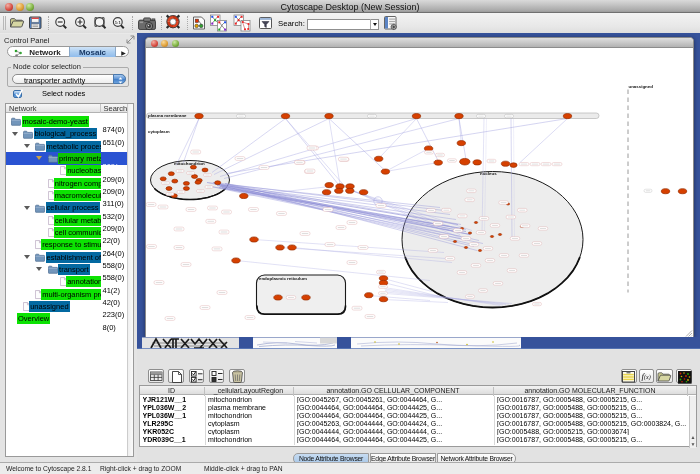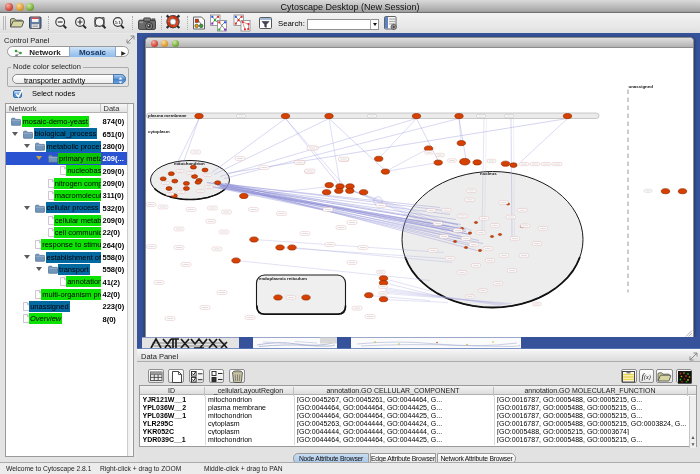--- a/index.html
+++ b/index.html
@@ -39,21 +39,21 @@
 #dtabs { position:absolute; left:0; top:102.5px; width:563px; height:13px; }
 .dtab { position:absolute; top:1px; height:11px; border:1px solid #9a9a9a; font-size:6.8px; letter-spacing:-0.26px; color:#111; text-align:center; white-space:nowrap; overflow:hidden; background:linear-gradient(180deg,#fdfdfd,#e9e9e9); }
 .cptxt { position:absolute; font-size:7.5px; color:#222; }
 #cptabs { position:absolute; left:7px; top:12px; width:122px; height:11px; background:#fff; border:1px solid #999; border-radius:5.5px; font-size:8px; }
 #cptabs .seg { position:absolute; top:0; height:9px; text-align:center; white-space:nowrap; }
 #grpbox { position:absolute; left:7px; top:32.5px; width:122px; height:20px; border:1px solid #ababab; border-radius:2px; }
 #combo { position:absolute; left:12px; top:39.5px; width:114px; height:10.5px; background:linear-gradient(180deg,#ffffff,#ededed); border:1px solid #8d8d8d; border-radius:5px; font-size:7.5px; color:#000; }
 #tree { position:absolute; left:5px; top:68.5px; width:129px; height:354px; background:#fff; border:1px solid #9a9a9a; }
 .trow { position:absolute; left:0; width:120.5px; height:12.33px; font-size:7.5px; }
 .trow .lbl { position:absolute; top:0.6px; height:11px; line-height:11px; padding:0 1px; color:#000; white-space:nowrap; overflow:hidden; }
-.trow .cnt { position:absolute; left:96.5px; top:2px; color:#000;font-weight:bold; }
+.trow .cnt { position:absolute; left:96.5px; top:10px; color:#000; }
 .grn { background:#0ce202; }
 .red { background:#0369a1; }
 .arr { position:absolute; top:4px; width:0; height:0; border-left:3px solid transparent; border-right:3px solid transparent; border-top:4.4px solid #5a5a5a; }
 </style>
 </head>
 <body>
 <div id="titlebar" class="abs">
   <div class="tl" style="left:5px; background:radial-gradient(circle at 35% 30%,#f2b0a6,#d5483d 60%,#992c22);"></div>
   <div class="tl" style="left:15.5px; background:radial-gradient(circle at 35% 30%,#f9da9c,#de9d34 60%,#a36c1a);"></div>
   <div class="tl" style="left:26px; background:radial-gradient(circle at 35% 30%,#cdeaa4,#7aae3d 60%,#4a781d);"></div>
@@ -212,25 +212,25 @@
           <path d="M4.5 1.2 L6.4 3.4 L2.6 3.4 Z" fill="#fff"></path>
           <path d="M4.5 7.6 L6.4 5.4 L2.6 5.4 Z" fill="#fff"></path>
         </svg>
       </span>
     </div>
     <div class="abs" style="left:13px;top:55.4px;font-size:7.5px;color:#000;">
  <span style="position:absolute;left:0;top:0.5px;width:8.5px;height:8.5px;border-radius:2px;background:linear-gradient(180deg,#d5e6f7,#77abe1 45%,#4280cb 50%,#61a0dc);border:1px solid #3a6ea8;"></span>
  <svg style="position:absolute;left:0.5px;top:-1.5px;" width="12" height="12">
         <path d="M2 6 L4.4 8.6 L8.4 1.6" stroke="#fff" stroke-width="1.7" fill="none"></path>
       </svg>
- <span style="margin-left:19px;">Select nodes</span></div>
+ <span style="margin-left:29px;">Select nodes</span></div>
     <div id="tree">
       <div id="treehead" style="position:absolute;left:0;top:0;width:120.5px;height:9.5px;background:linear-gradient(180deg,#f7f7f7,#e3e3e3);border-bottom:1px solid #b2b2b2;font-size:7.5px;color:#333;">
         <span style="position:absolute;left:3px;top:0.5px;">Network</span>
-        <span style="position:absolute;left:97.5px;top:0.5px;">Data</span>
+        <span style="position:absolute;left:97.5px;top:0.5px;">Search</span>
         <span style="position:absolute;left:94px;top:0;width:1px;height:9.5px;background:#c5c5c5;"></span>
       </div>
       <div class="trow" style="top:11.90px;">
         <svg class="abs" style="left:5px;top:2px;" width="10" height="9">
           <path d="M0.5 7.8 L0.5 2.2 Q0.5 1.2 1.5 1.2 L3.6 1.2 L4.6 2.4 L9 2.4 Q9.5 2.4 9.5 3 L9.5 7.8 Q9.5 8.3 9 8.3 L1 8.3 Q0.5 8.3 0.5 7.8 Z" fill="#7396bb" stroke="#4a6b90" stroke-width="0.7"></path>
           <path d="M0.5 3.4 L9.5 3.4" stroke="#9ab4cf" stroke-width="0.8"></path>
         </svg>
         <span class="lbl grn" style="left:15.5px;max-width:79.5px;">mosaic-demo-yeast</span>
         <span class="cnt">874(0)</span>
       </div>
@@ -359,21 +359,21 @@
           <path d="M5 0.5 L5 3 L7.5 3" fill="none" stroke="#b9a8c0" stroke-width="0.8"></path>
         </svg>
         <span class="lbl red" style="left:23.2px;max-width:71.8px;">unassigned</span>
         <span class="cnt">223(0)</span>
       </div>
       <div class="trow" style="top:209.18px;">
         <svg class="abs" style="left:17px;top:1.5px;" width="8" height="10" viewBox="0 0 9 11">
           <path d="M0.5 0.5 L5 0.5 L7.5 3 L7.5 9.5 L0.5 9.5 Z" fill="#fdfdfd" stroke="#b9a8c0" stroke-width="0.8"></path>
           <path d="M5 0.5 L5 3 L7.5 3" fill="none" stroke="#b9a8c0" stroke-width="0.8"></path>
         </svg>
-        <span class="lbl grn" style="left:23px;max-width:71.8px;font-style:italic;">Overview</span>
+        <span class="lbl grn" style="left:11px;max-width:71.8px;">Overview</span>
         <span class="cnt">8(0)</span>
       </div>
       <div style="position:absolute;right:0;top:0;width:6px;height:352.5px;background:linear-gradient(90deg,#efefef,#fafafa);border-left:1px solid #cccccc;"></div>
     </div>
   </div>
 <div id="mdi" class="abs">
     <div id="netwin">
  <div id="nettitle">
   <div class="tl2" style="left:4.5px; background:radial-gradient(circle at 35% 30%,#f2b0a6,#d5483d 60%,#992c22);"></div>
   <div class="tl2" style="left:15px; background:radial-gradient(circle at 35% 30%,#f9da9c,#de9d34 60%,#a36c1a);"></div>
@@ -728,26 +728,20 @@
  <path d="M220 7 Q260 3 300 7 T380 6 M224 9 Q270 6.5 330 8.5 T382 8" stroke="#aab0d5" stroke-width="0.6" fill="none"></path>
  <circle cx="238" cy="5" r="0.8" fill="#c8b820"></circle>
       <circle cx="262" cy="7" r="0.8" fill="#c8b820"></circle>
  <circle cx="300" cy="5.5" r="0.8" fill="#b85820"></circle>
       <circle cx="330" cy="7.5" r="0.8" fill="#c8b820"></circle>
  <circle cx="356" cy="5" r="0.8" fill="#c8b820"></circle>
  <rect x="384" y="0" width="179" height="13" fill="#36529b"></rect>
  <rect x="0" y="11.2" width="563" height="1.8" fill="#5d7ab8"></rect>
 </svg>
     <div id="dpanel">
-      <div id="dphead">
-        <span style="position:absolute;left:4px;top:2px;">Data Panel</span>
-        <svg class="abs" style="left:552px;top:2px;" width="9" height="9">
-          <path d="M1 8 L8 1 M4.5 1 L8 1 L8 4.5 M1 4.5 L1 8 L4.5 8" stroke="#888" stroke-width="1" fill="none"></path>
-        </svg>
-      </div>
       <div class="dbtn" style="left:10.5px;top:20px;width:16.5px;height:14px;">
         <svg width="13" height="11" style="position:absolute;left:1px;top:1px;">
           <rect x="0.5" y="1" width="11.5" height="8.5" fill="#eee" stroke="#333" stroke-width="0.8"></rect>
           <path d="M0.5 3.6 L12 3.6 M0.5 6.4 L12 6.4 M4.3 1 L4.3 9.5 M8.1 1 L8.1 9.5" stroke="#333" stroke-width="0.8"></path>
           <rect x="0.5" y="1" width="11.5" height="2.6" fill="#999"></rect>
         </svg>
       </div>
       <div class="dbtn" style="left:31px;top:20px;width:15.5px;height:14px;">
         <svg width="13" height="12" style="position:absolute;left:1.5px;top:0.5px;">
           <path d="M1.5 0.5 L7.5 0.5 L10.5 3.5 L10.5 11.5 L1.5 11.5 Z" fill="#fff" stroke="#333" stroke-width="0.9"></path>

